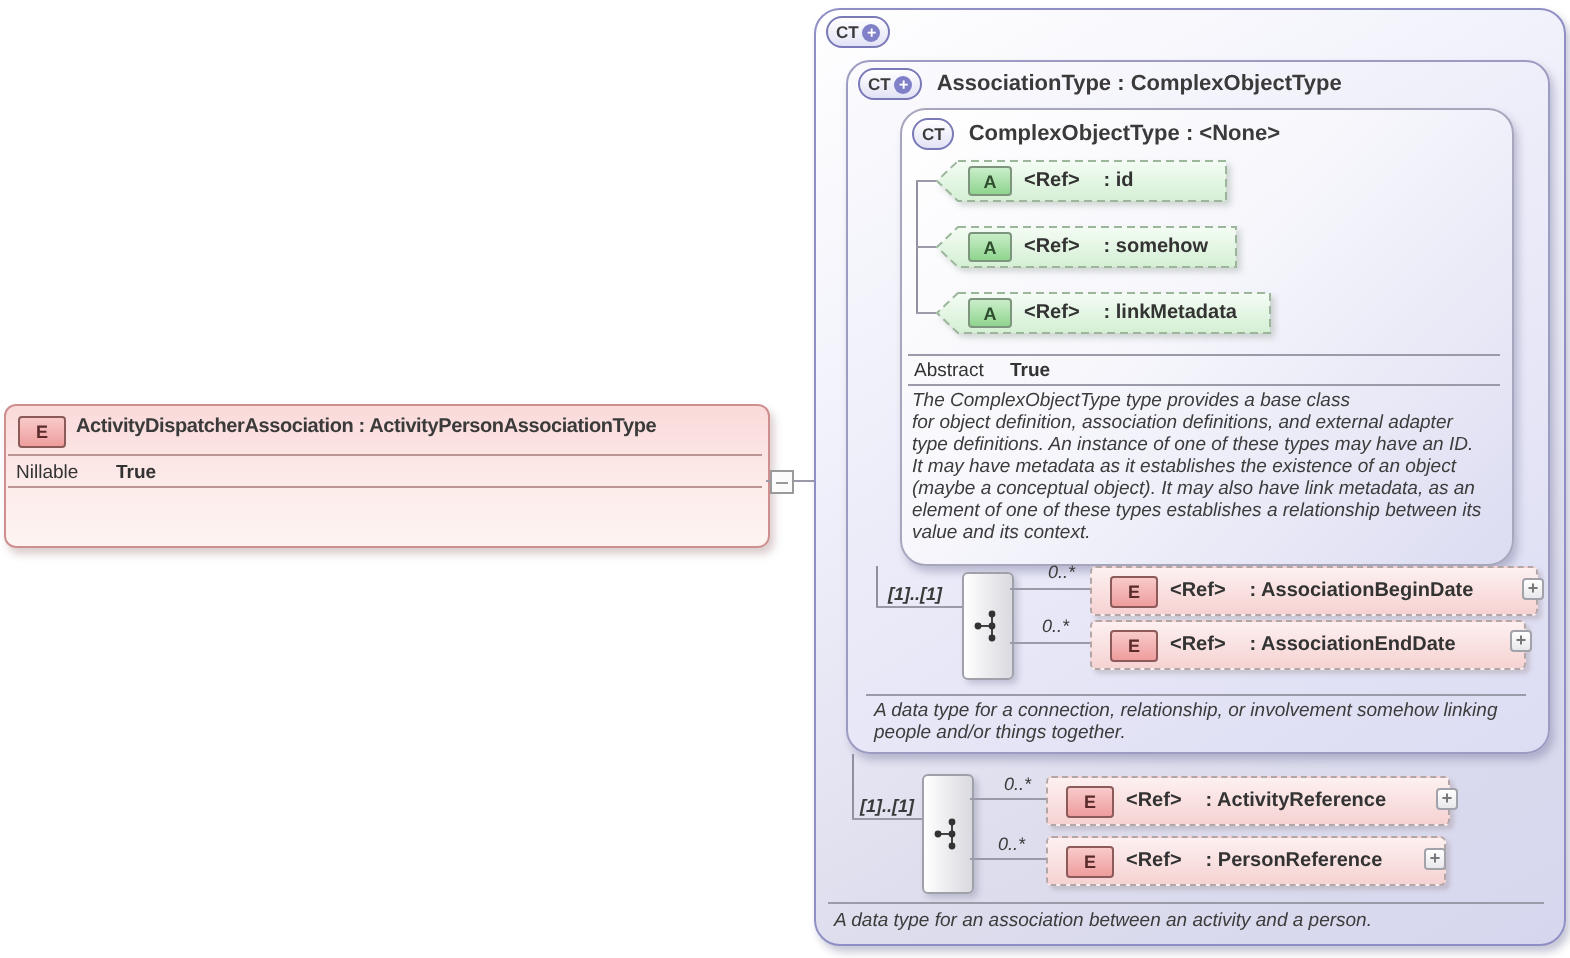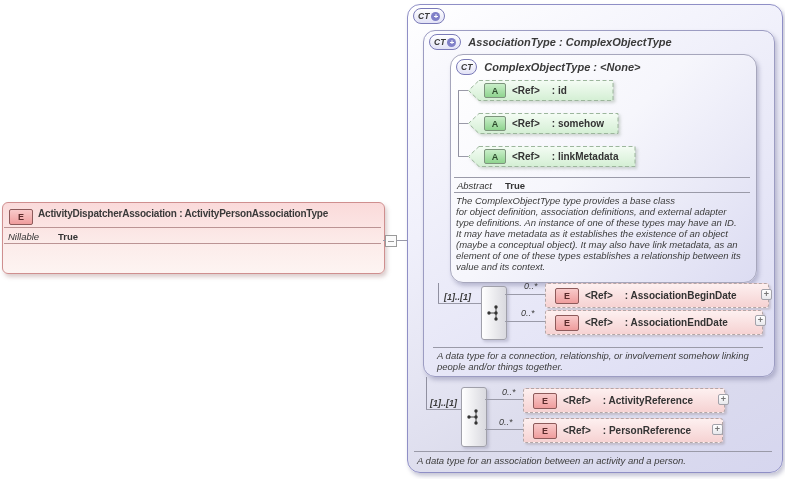--- a/index.html
+++ b/index.html
@@ -11,21 +11,21 @@
   .tbox{position:absolute;box-sizing:border-box;border-radius:13px;
         box-shadow:2px 3px 4px rgba(110,110,150,.40);}
   .tbox-outer{background:linear-gradient(150deg,#ffffff 0%,#f0f0fb 35%,#dddded 70%,#d6d6ef 100%);
         border:1px solid #8f8fc6;}
   .tbox-mid{background:linear-gradient(150deg,#fbfbfe 0%,#ececf9 45%,#dcdcf3 100%);
         border:1px solid #9c9cc2;border-radius:12px;}
   .tbox-inner{background:linear-gradient(135deg,#ffffff 0%,#f6f6fc 45%,#dcdcf2 100%);
         border:1px solid #a6a6bc;}
 
   .thdr{position:absolute;display:flex;align-items:center;gap:7px;
-        font-size:11px;font-weight:bold;color:#3a3a3a;white-space:nowrap;font-style:italic;}
+        font-size:11px;font-weight:bold;color:#3a3a3a;white-space:nowrap;}
 
   .ct-icon{display:inline-flex;align-items:center;justify-content:center;gap:2px;
         height:14px;padding:0 4px;border:1px solid #7a7ab8;border-radius:8px;
         background:linear-gradient(180deg,#ffffff,#e2e2f6);
         font-size:8.5px;font-weight:bold;color:#3a3a3a;}
   .ct-plus{display:inline-block;width:9px;height:9px;border-radius:50%;
         background:#8080c8;color:#fff;font-size:8px;line-height:9px;
         text-align:center;font-weight:bold;}
 
   
@@ -77,21 +77,21 @@
   .conn-sq .dash{position:absolute;left:2px;top:5px;width:6px;height:1px;background:#9a9a9a;}
 
   .hline{position:absolute;height:1px;background:#9a9aa8;}
   .vline{position:absolute;width:1px;background:#9090a0;}
   .hline-pink{position:absolute;height:1px;background:#bb9494;}
 
   .card{position:absolute;font-style:italic;font-weight:bold;font-size:9px;color:#3a3a3a;white-space:nowrap;}
   .occurs{position:absolute;font-style:italic;font-size:9px;color:#3a3a3a;white-space:nowrap;}
   .desc{position:absolute;font-style:italic;font-size:9.5px;line-height:11px;
         color:#3c3c3c;white-space:pre-line;}
-  .prop-label{position:absolute;font-style:italic;font-size:9.5px;color:#333;}
+  .prop-label{position:absolute;font-size:9.5px;color:#333;}
   .prop-value{position:absolute;font-weight:bold;font-size:9.5px;color:#333;}
 </style>
 </head>
 <body>
 
 <div id="canvas">
 
   <svg width="0" height="0" style="position:absolute">
     <defs>
       <linearGradient id="gGreen" x1="0" y1="0" x2="0" y2="1">

